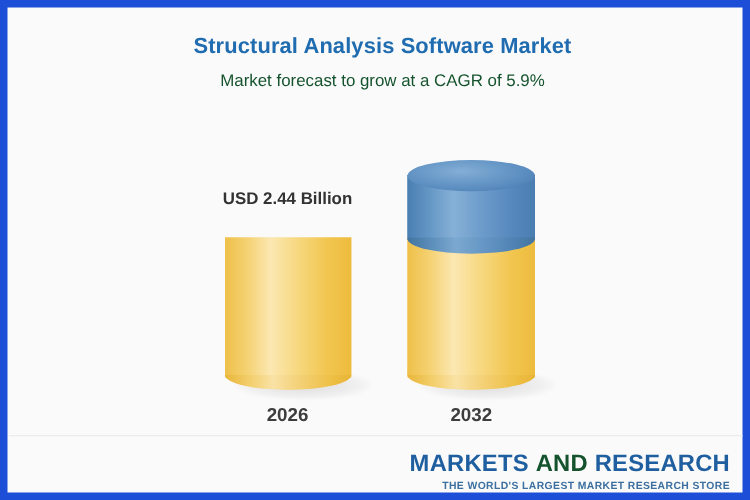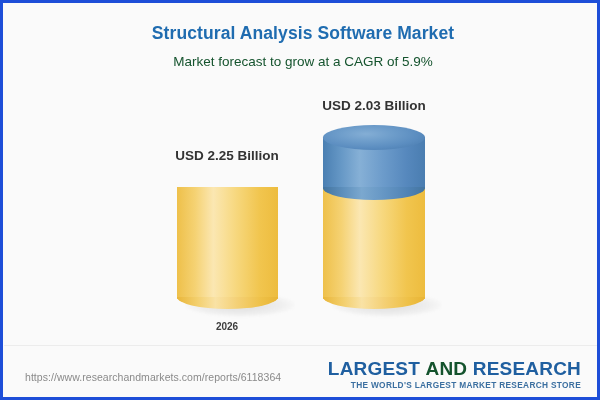--- a/index.html
+++ b/index.html
@@ -5,21 +5,21 @@
   html, body {
     margin: 0;
     padding: 0;
     background: #ffffff;
   }
   #infographic {
     position: relative;
     width: 600px;
     height: 400px;
     background: #fafafa;
-    border: 3px solid #1d4ed8;
+    border: 6px solid #1d4ed8;
     box-sizing: border-box;
     overflow: hidden;
     font-family: "Liberation Sans", sans-serif;
   }
 
   
   .chart-title {
     position: absolute;
     top: 20px;
     left: 0;
@@ -57,21 +57,21 @@
     font-size: 13.5px;
     font-weight: bold;
     color: #333333;
     white-space: nowrap;
   }
 
   .cat-label {
     position: absolute;
     width: 200px;
     text-align: center;
-    font-size: 10px;
+    font-size: 15px;
     font-weight: bold;
     color: #3d3d3d;
   }
 
   
   .cyl {
     position: absolute;
   }
   .cyl-body {
     position: absolute;
@@ -148,21 +148,21 @@
 </head>
 <body>
 
 <div id="infographic">
 
   <div class="chart-title">Structural Analysis Software Market</div>
   <div class="chart-subtitle">Market forecast to grow at a CAGR of 5.9%</div>
 
   <div class="plot">
 
-    <div class="value-label" style="left:114px; top:145px;">USD 2.25 Billion</div>
+    <div class="value-label" style="left:114px; top:145px;">USD 2.44 Billion</div>
 
     <div class="shadow" style="left:182px; top:290px; width:110px; height:24px;"></div>
 
     <div class="cyl" style="left:174px; top:172px; width:101px; height:133px;">
 
       <div class="cyl-body" style="top:12px; height:112px;
                   background: linear-gradient(to right,
                       #eec04a 0%,
                       #f5d273 18%,
                       #fbe7b2 36%,
@@ -189,21 +189,20 @@
                       #edbc3e 100%);"></div>
 
       <div class="cyl-top" style="top:0px; height:25px;
                   background: radial-gradient(ellipse at 42% 38%, #fbe6ae 0%, #f6d madeira 1%, #f5d274 48%, #eec149 82%, #e9b93f 100%);"></div>
       <div class="cyl-top" style="top:0px; height:25px;
                   background: radial-gradient(ellipse at 42% 36%, #fce9b6 0%, #f7d madeira 1%, #f6d478 46%, #efc24b 80%, #e8b93e 100%);"></div>
     </div>
 
     <div class="cat-label" style="left:124px; top:318px;">2026</div>
 
-    <div class="value-label" style="left:261px; top:95px;">USD 2.03 Billion</div>
 
     <div class="shadow" style="left:329px; top:290px; width:110px; height:24px;"></div>
 
     <div class="cyl" style="left:320px; top:122px; width:102px; height:183px;">
 
       <div class="cyl-body" style="top:62px; height:112px;
                   background: linear-gradient(to right,
                       #eec04a 0%,
                       #f5d273 18%,
                       #fbe7b2 36%,
@@ -248,27 +247,27 @@
                       #4a7fb2 0%,
                       #6698c6 18%,
                       #86b0d6 36%,
                       #6d9ccb 58%,
                       #5688bd 82%,
                       #4a7db0 100%);"></div>
       <div class="cyl-top" style="top:0px; height:25px;
                   background: radial-gradient(ellipse at 42% 36%, #84aed5 0%, #6f9ecb 30%, #5b8dc0 62%, #4d7fb2 85%, #4576a6 100%);"></div>
     </div>
 
+    <div class="cat-label" style="left:271px; top:318px;">2032</div>
 
   </div>
 
   <div class="footer-divider"></div>
 
   <div class="footer">
-    <div class="source-url">https://www.researchandmarkets.com/reports/6118364</div>
 
     <div class="logo">
-      <div class="logo-main"><span>LARGEST</span><span>&nbsp;</span><span class="logo-and">AND</span><span>&nbsp;</span><span>RESEARCH</span></div>
+      <div class="logo-main"><span>MARKETS</span><span>&nbsp;</span><span class="logo-and">AND</span><span>&nbsp;</span><span>RESEARCH</span></div>
       <div class="logo-tag">THE WORLD'S LARGEST MARKET RESEARCH STORE</div>
     </div>
   </div>
 
 </div>
 
 </body></html>

